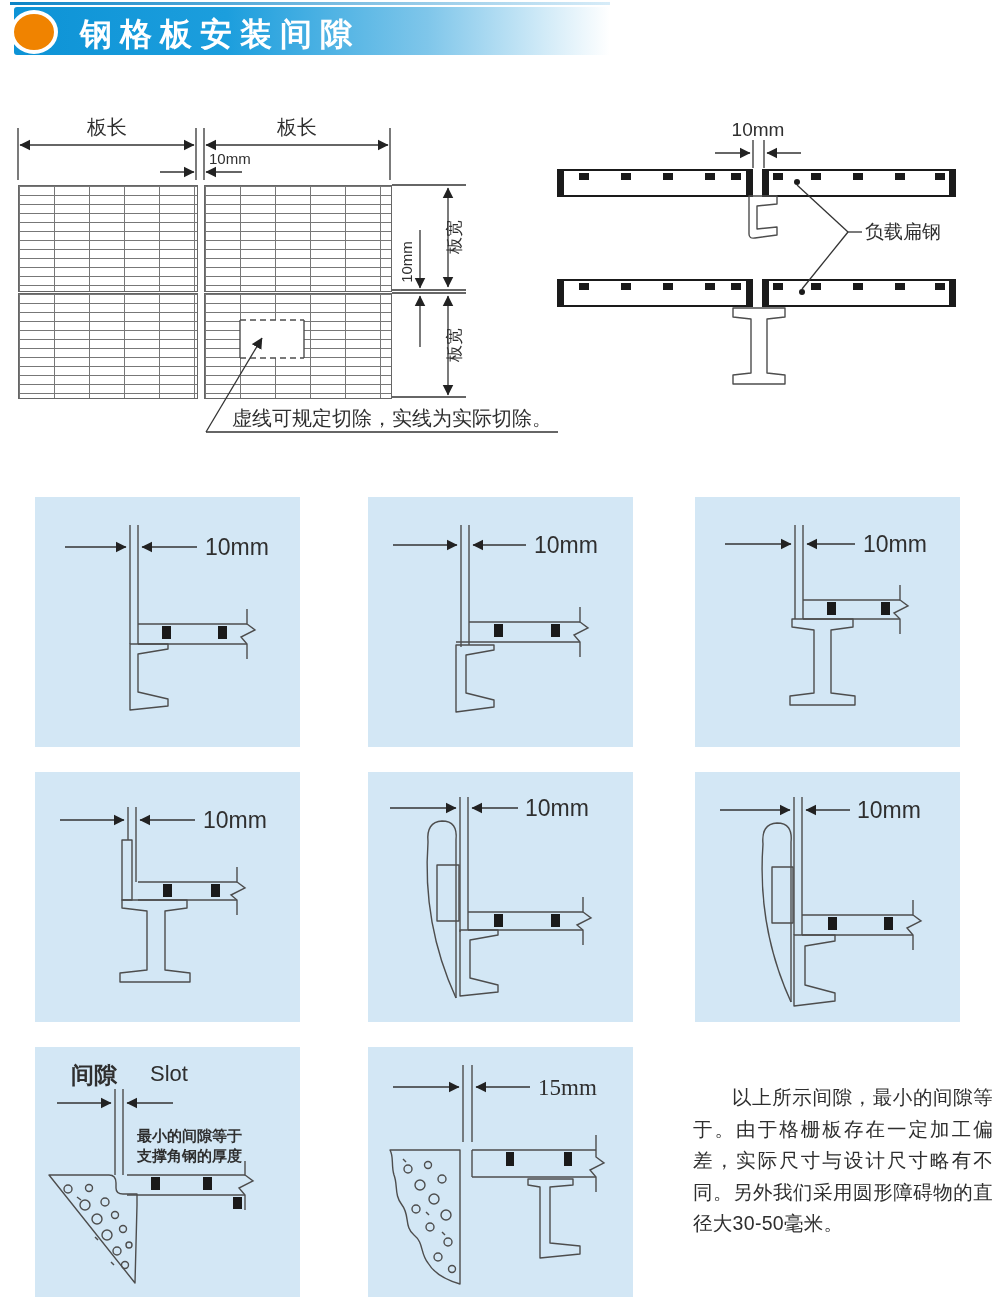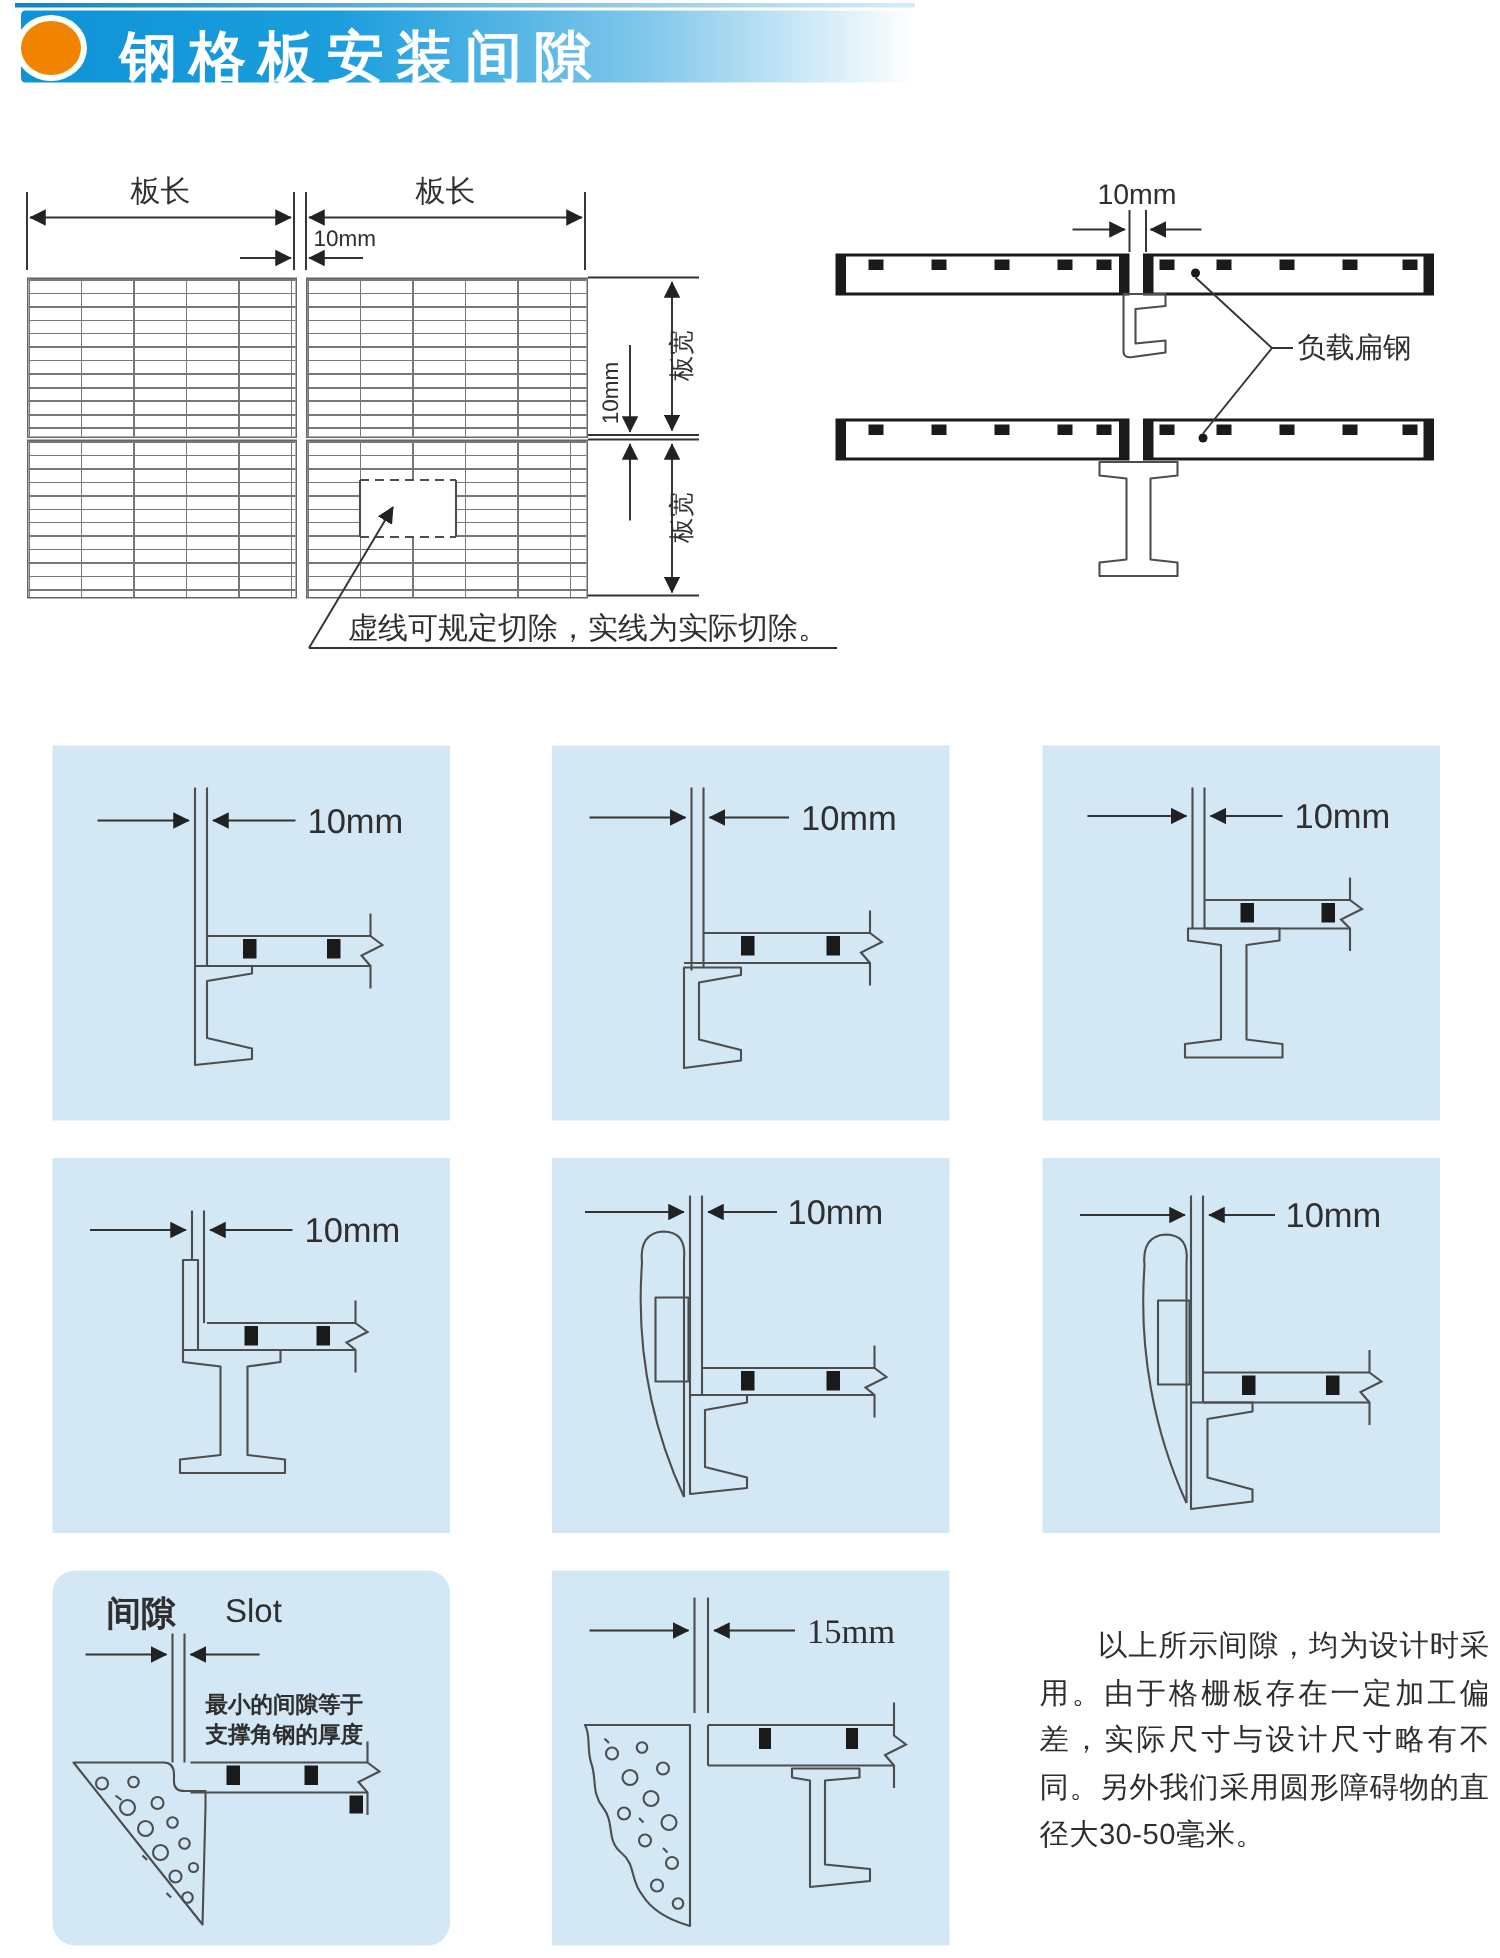--- a/index.html
+++ b/index.html
@@ -6,21 +6,21 @@
   body{width:1000px;height:1305px;position:relative;overflow:hidden;
        font-family:"Liberation Sans","DejaVu Sans",sans-serif;}
   .abs{position:absolute;}
   
   .top-line{left:10px;top:2px;width:600px;height:3px;
     background:linear-gradient(to right,#0c84c6,#d7ecf8);}
   .header-bar{left:14px;top:7px;width:608px;height:48px;border-radius:3px;
     background:linear-gradient(to right,#0d93d6 0%,#1c9edd 35%,#7fc6ea 68%,#ffffff 98%);}
   .header-dot{left:10px;top:10px;width:48px;height:44px;border-radius:50%;
     background:#f08300;border:4px solid #fff;box-sizing:border-box;}
-  .page-title{left:80px;top:13px;color:#fff;font-size:38px;font-weight:bold;
+  .page-title{left:80px;top:13px;color:#fff;font-size:32px;font-weight:bold;
     letter-spacing:8px;white-space:nowrap;}
   
   .grid{position:absolute;background-color:#fff;border:1px solid #666;
     background-image:
       repeating-linear-gradient(#777 0 1px, transparent 1px 9px),
       repeating-linear-gradient(90deg,#777 0 1px, transparent 1px 35px);}
   
   svg{position:absolute;overflow:visible;}
   svg text{fill:#2f2f2f;}
   .ln{stroke:#4d4d4d;stroke-width:1.4;fill:none;}
@@ -295,21 +295,21 @@
       <line class="ln" x1="107" y1="143" x2="218" y2="143"></line>
       <line class="ln" x1="107" y1="163" x2="218" y2="163"></line>
       <rect class="sq" x="133" y="145" width="9" height="13"></rect>
       <rect class="sq" x="189" y="145" width="9" height="13"></rect>
       <polyline class="ln" points="218,128 218,143 226,149 212,156 218,163 218,178"></polyline>
     </g>
     <path class="shape" d="M99,163 H140 V169 L110,174 V213 L140,221 V229 L99,234 Z"></path>
   </svg>
 </div>
 
-<div class="panel" style="left:35px;top:1047px;border-radius:15px;">
+<div class="panel" style="left:35px;top:1047px;">
   <svg width="265" height="250" viewBox="0 0 265 250">
     <text x="36" y="36" font-size="23" font-weight="bold">间隙</text>
     <text x="115" y="34" font-size="22">Slot</text>
     <g>
       <line class="dim" x1="22" y1="56" x2="76" y2="56" marker-end="url(#arw)"></line>
       <line class="dim" x1="138" y1="56" x2="92" y2="56" marker-end="url(#arw)"></line>
     </g>
     <line class="ln" x1="80" y1="42" x2="80" y2="128"></line>
     <line class="ln" x1="88" y1="42" x2="88" y2="128"></line>
     <text x="102" y="94" font-size="15" font-weight="bold">最小的间隙等于</text>
@@ -373,13 +373,13 @@
       <line class="ln" x1="104" y1="130" x2="228" y2="130"></line>
       <line class="ln" x1="104" y1="103" x2="104" y2="130"></line>
       <rect class="sq" x="138" y="105" width="8" height="14"></rect>
       <rect class="sq" x="196" y="105" width="8" height="14"></rect>
       <polyline class="ln" points="228,88 228,110 236,116 222,123 228,130 228,145"></polyline>
     </g>
     <path class="shape" d="M160,132 H205 V138 L182,140 V196 L212,199 V207 L172,211 V140 L160,138 Z"></path>
   </svg>
 </div>
 
-<div class="abs footer-note">以上所示间隙，均为设计时采用。由于格栅板存在一定加工偏差，实际尺寸与设计尺寸略有不同。另外我们采用圆形障碍物的直径大30-50毫米。</div>
+<div class="abs footer-note">以上所示间隙，最小的间隙等于。由于格栅板存在一定加工偏差，实际尺寸与设计尺寸略有不同。另外我们采用圆形障碍物的直径大30-50毫米。</div>
 
 </body></html>

